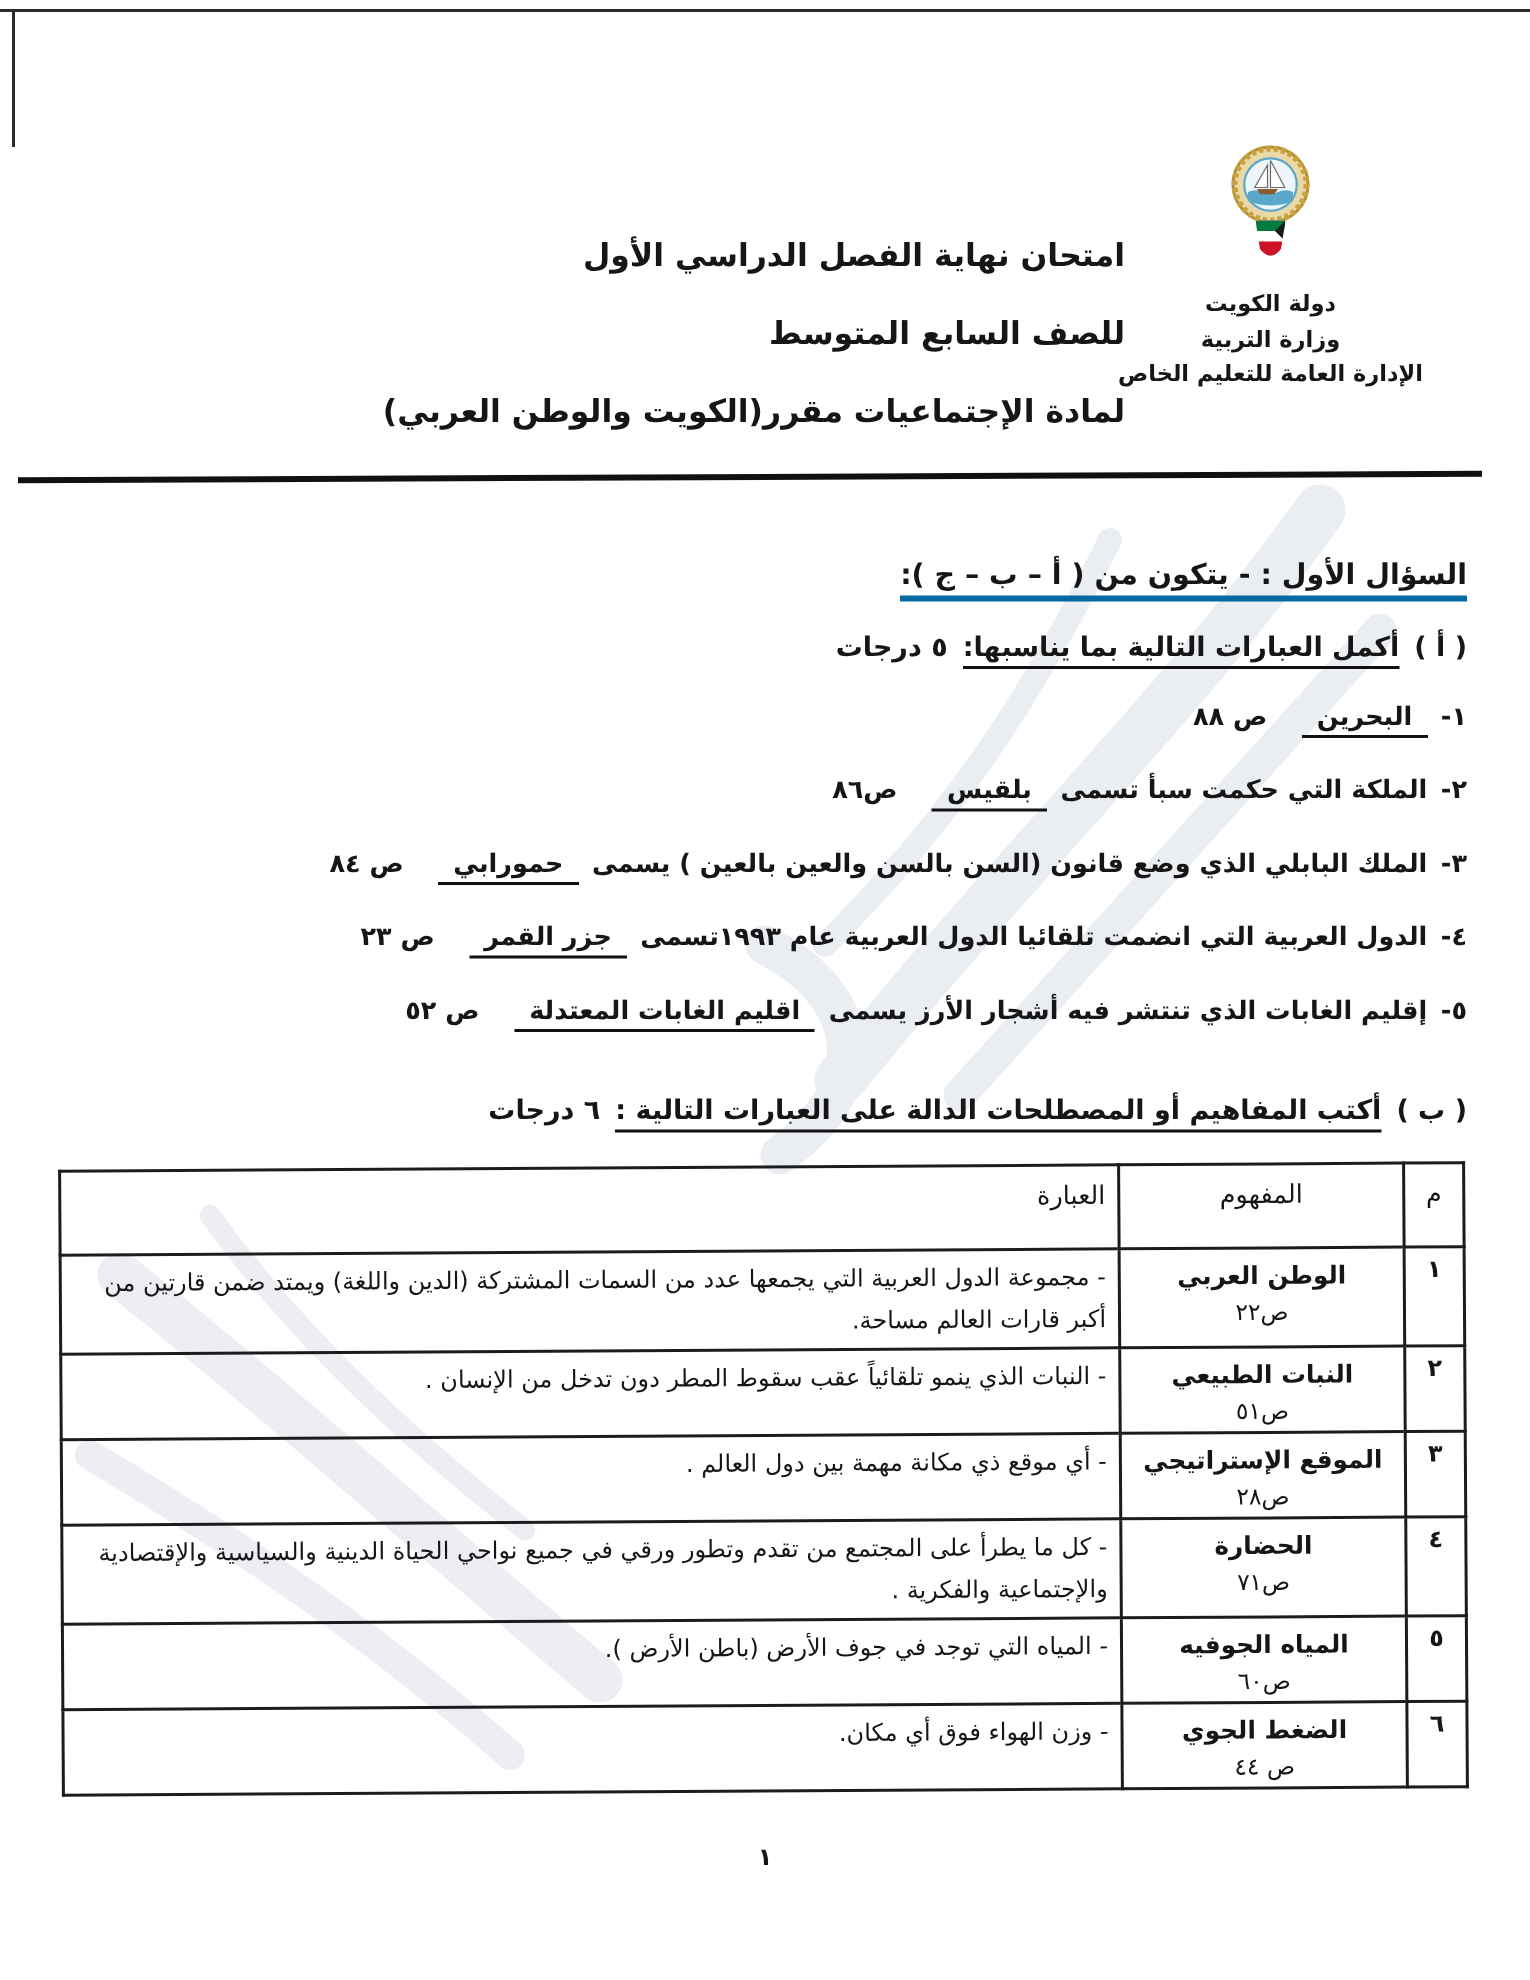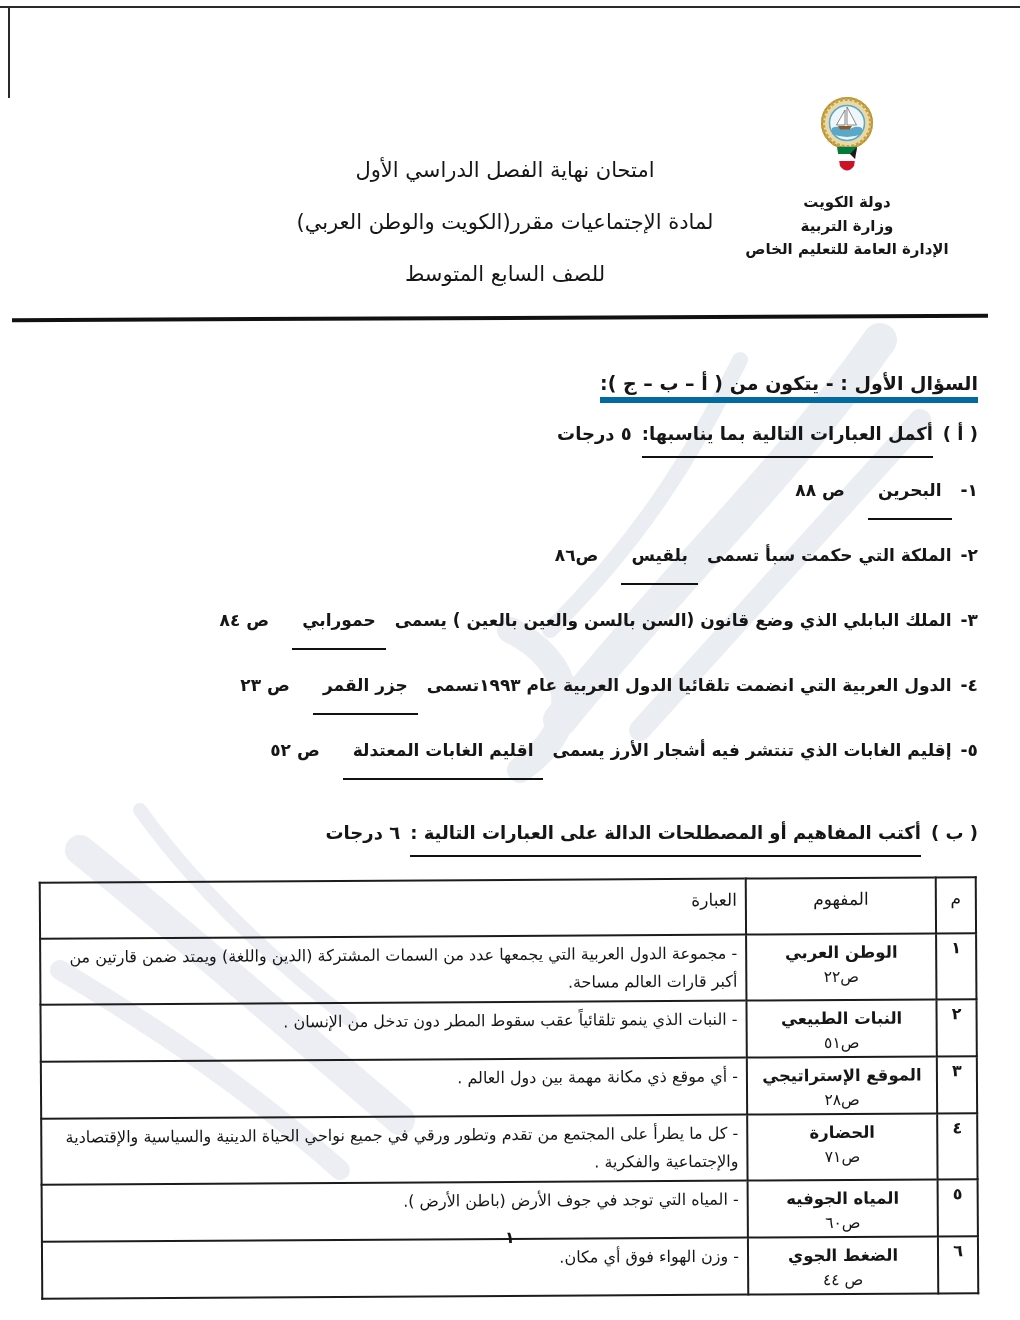--- a/index.html
+++ b/index.html
@@ -23,44 +23,44 @@
     text-align:center; font-weight:bold; font-size:15px; line-height:1.55;
   }
   .hdr-right .emblem-wrap { margin-bottom:6px; }
   .hdr-left {
     position:absolute; top:108px; left:30px; width:245px;
     font-weight:bold; font-size:14.5px; text-align:center;
   }
   .hdr-left .line { margin-bottom:30px; white-space:nowrap; }
   .hdr-title {
     position:absolute; top:158px; right:270px; width:490px;
-    text-align:center; font-weight:normal; font-size:21px;
+    font-weight:bold; font-size:21px;
   }
   .hdr-title .t-line { margin-bottom:28px; white-space:nowrap; }
   .divider {
     position:absolute; top:316px; left:12px; width:976px; height:4px;
     background:#111; transform:rotate(-0.25deg);
   }
 
   
   .content { position:absolute; top:372px; right:42px; left:36px; }
 
   .q-heading {
     display:inline-block; font-weight:bold; font-size:19px;
-    border-bottom:6px solid #0369a1; padding-bottom:3px; margin-bottom:20px;
+    border-bottom:4px solid #0369a1; padding-bottom:3px; margin-bottom:20px;
     white-space:nowrap;
   }
   .part-line { display:flex; align-items:baseline; gap:10px; font-weight:bold; font-size:18px; margin-bottom:22px; }
   .part-label { white-space:nowrap; }
-  .part-instruction { border-bottom:2px solid #111; padding-bottom:12px; white-space:nowrap; }
+  .part-instruction { border-bottom:2px solid #111; padding-bottom:2px; white-space:nowrap; }
   .part-marks { white-space:nowrap; }
 
   .fill-items { font-size:17px; font-weight:600; }
   .fill-item { display:flex; align-items:baseline; gap:9px; margin-bottom:25px; white-space:nowrap; }
-  .fill-answer { font-weight:bold; border-bottom:2.5px solid #111; padding:0 10px 18px; }
+  .fill-answer { font-weight:bold; border-bottom:2.5px solid #111; padding:0 10px 2px; }
   .fill-page { margin-right:14px; font-weight:600; }
 
   .part-b { margin-top:42px; }
 
   
   table.concepts {
     width:938px; border-collapse:collapse; margin-top:14px;
     transform:rotate(-0.35deg); font-size:16px;
   }
   table.concepts th, table.concepts td { border:2px solid #1c1c1c; vertical-align:top; padding:4px 8px; }
@@ -122,22 +122,22 @@
       </svg>
     </div>
     <div>دولة الكويت</div>
     <div>وزارة التربية</div>
     <div>الإدارة العامة للتعليم الخاص</div>
   </div>
 
 
   <div class="hdr-title">
     <div class="t-line">امتحان نهاية الفصل الدراسي الأول</div>
+    <div class="t-line">للصف السابع المتوسط</div>
     <div class="t-line">لمادة الإجتماعيات مقرر(الكويت والوطن العربي)</div>
-    <div class="t-line">للصف السابع المتوسط</div>
   </div>
 
   <div class="divider"></div>
 
   <div class="content">
 
     <div>
       <span class="q-heading">السؤال الأول : - يتكون من ( أ – ب – ج ):</span>
     </div>
 

